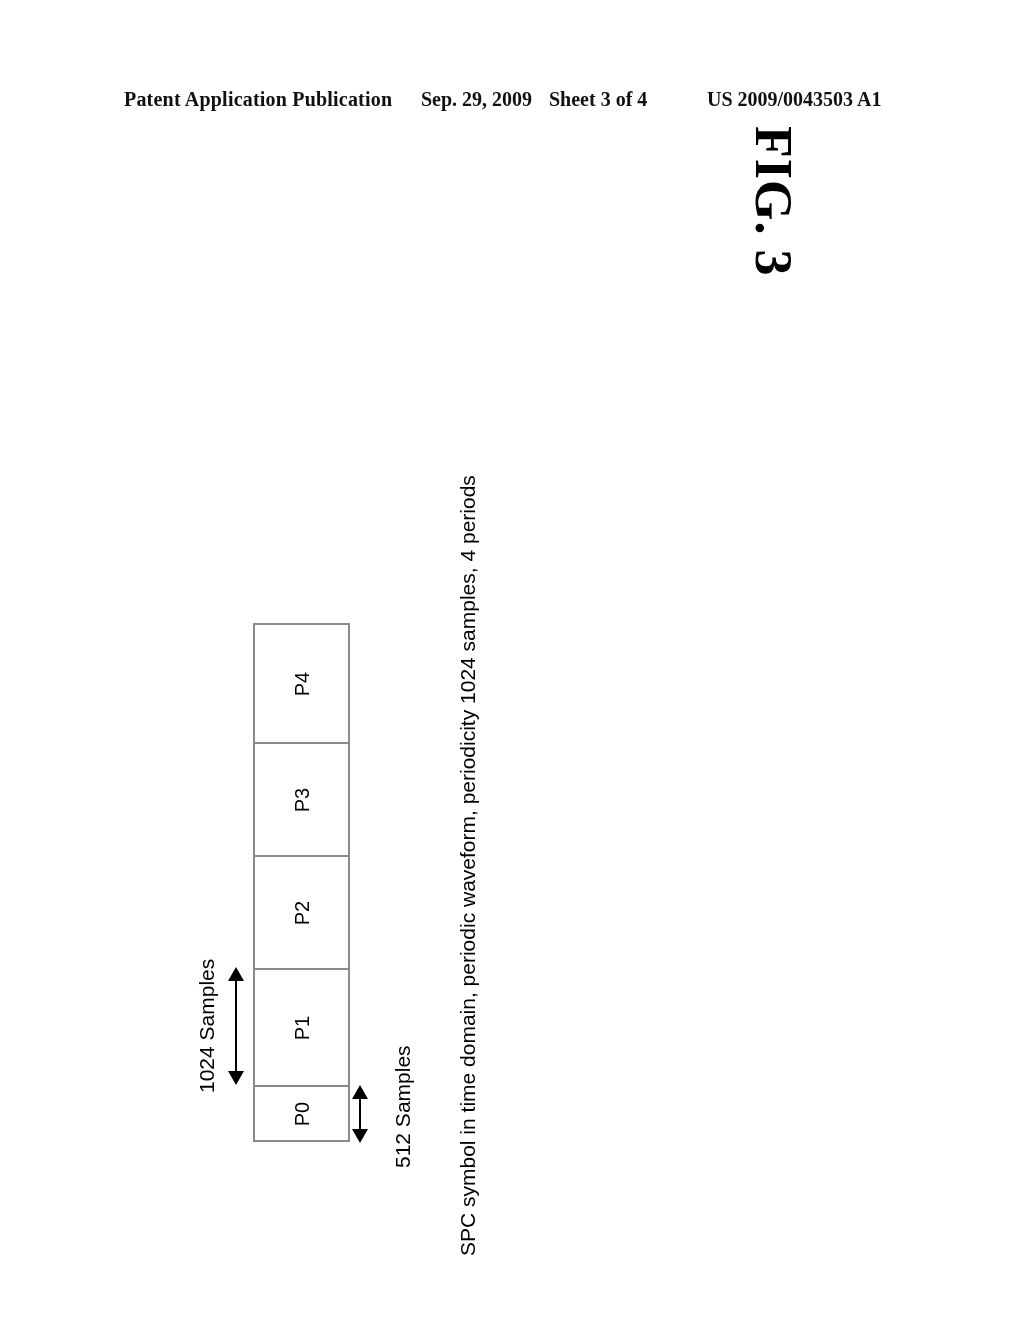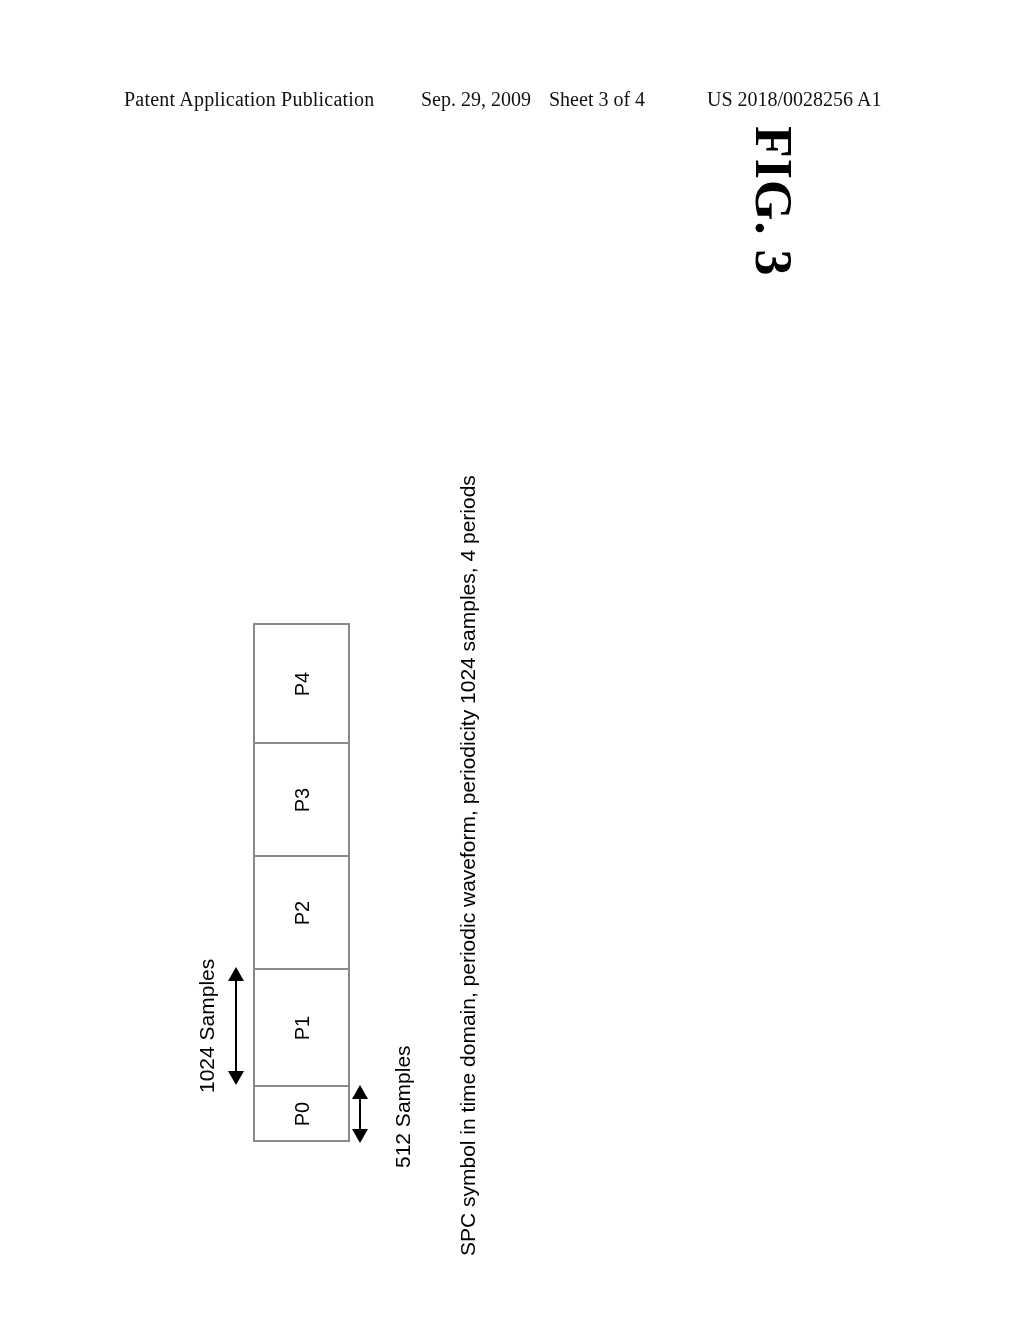--- a/index.html
+++ b/index.html
@@ -17,21 +17,21 @@
   }
 
   
   .patent-header {
     position: absolute;
     top: 88px;
     left: 0;
     width: 916px;
     height: 26px;
     font-family: "Liberation Serif", serif;
-    font-weight: normal;
+    font-weight: bold;
     font-size: 20px;
     color: #111111;
     white-space: nowrap;
   }
   .hdr-pub {
     position: absolute;
     left: 124px;
     top: 0;
     letter-spacing: 0.2px;
   }
@@ -170,21 +170,21 @@
     color: #000000;
   }
 </style>
 </head>
 <body>
 
 <div class="patent-header">
   <span class="hdr-pub">Patent Application Publication</span>
   <span class="hdr-date">Sep. 29, 2009</span>
   <span class="hdr-sheet">Sheet 3 of 4</span>
-  <span class="hdr-docnum">US 2018/0028256 A1</span>
+  <span class="hdr-docnum">US 2009/0043503 A1</span>
 </div>
 
 <div class="fig-label">FIG. 3</div>
 
 <div class="figure-area">
 
   <div class="block-stack">
     <div class="period-block" style="height:119px;">
       <span class="block-label">P4</span>
     </div>

